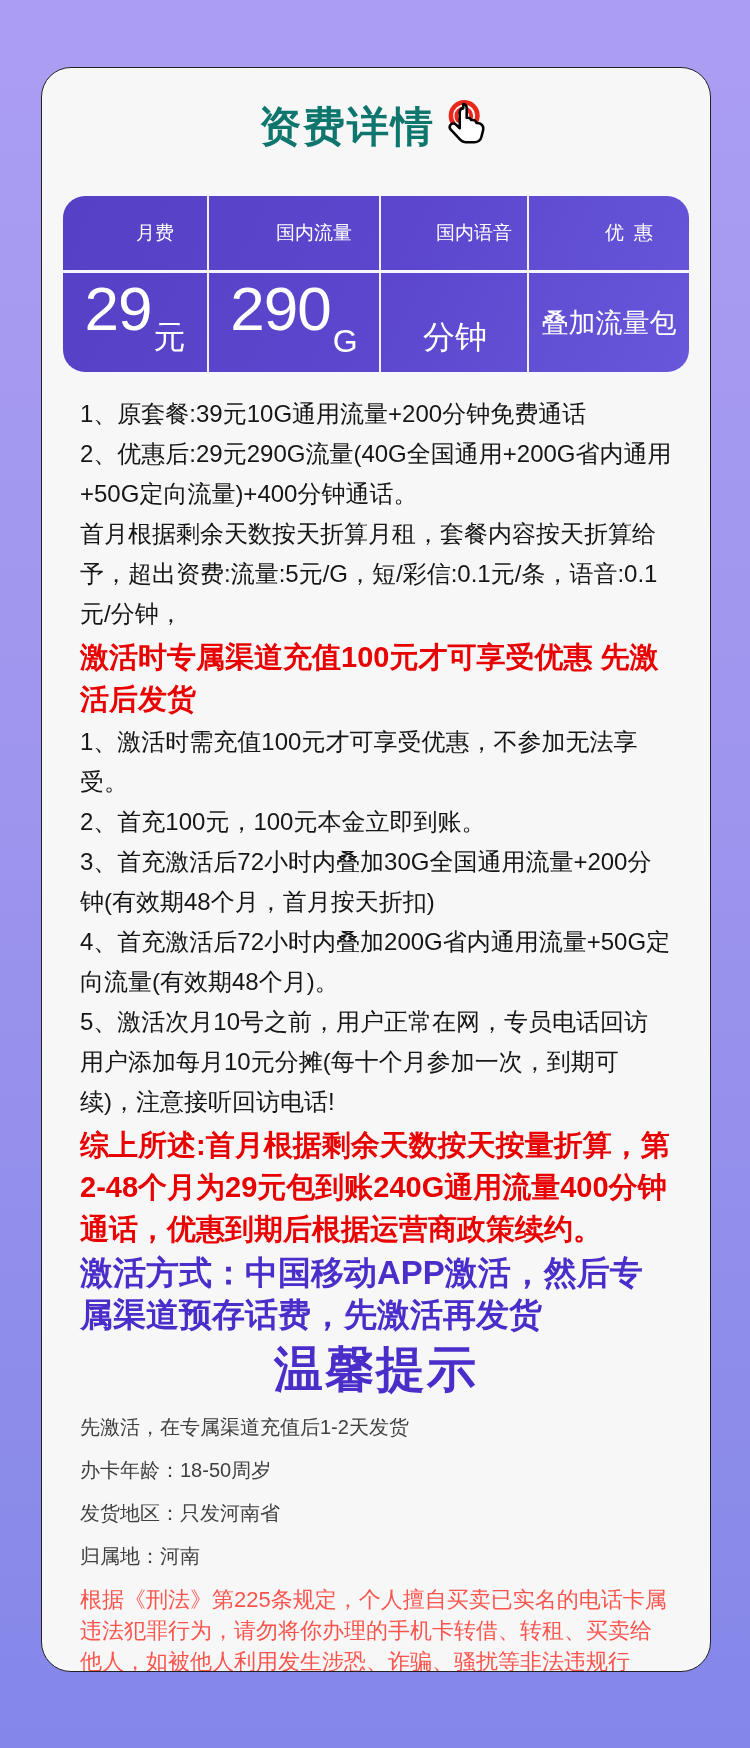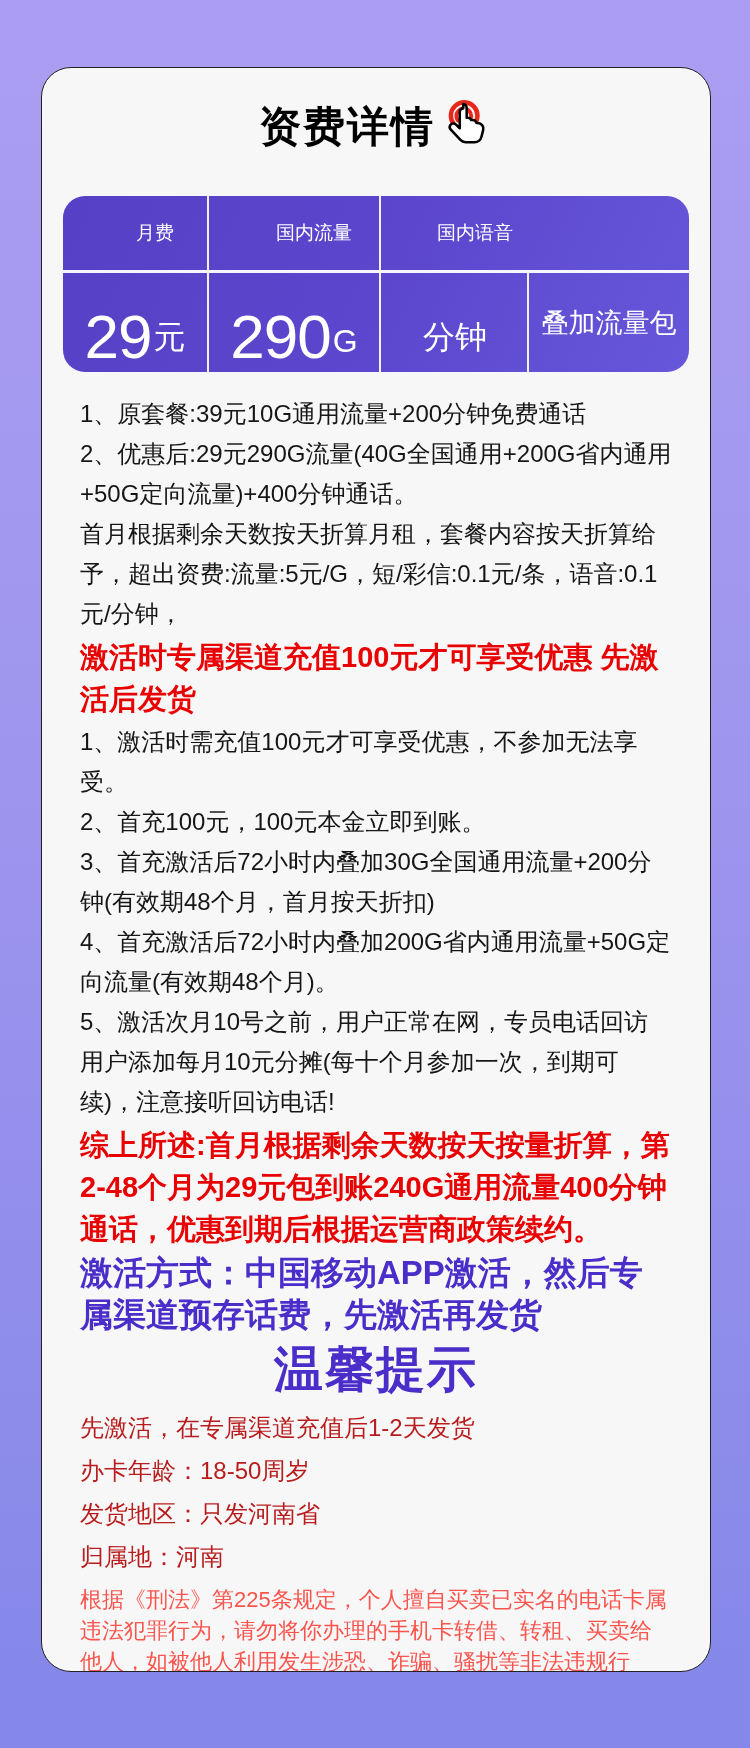--- a/index.html
+++ b/index.html
@@ -11,53 +11,53 @@
   }
   .card{
     position:absolute;left:41px;top:67px;width:670px;height:1605px;
     background:#f7f7f8;border:1px solid #222;border-radius:30px;
     box-sizing:border-box;overflow:hidden;
   }
   .title-row{
     margin-top:34px;display:flex;justify-content:center;align-items:flex-start;gap:6px;
   }
   .page-title{
-    margin:0;font-size:42px;line-height:50px;font-weight:900;color:#000000;
+    margin:0;font-size:42px;line-height:50px;font-weight:900;color:#0f766e;
     letter-spacing:2px;
   }
   .click-svg{width:52px;height:66px;margin-top:-8px;}
   .plan-table{
     margin:36px 21px 0 21px;height:176px;border-radius:22px;overflow:hidden;
     background:linear-gradient(115deg,#5640c5 0%,#5b46cd 50%,#6757da 100%);
     display:flex;flex-direction:column;box-sizing:border-box;
   }
   .t-row{display:grid;grid-template-columns:146fr 172fr 148fr 160fr;}
   .t-head{height:74px;border-bottom:3px solid rgba(255,255,255,.95);}
   .t-body{height:99px;flex:1;}
   .t-cell{
     display:flex;align-items:center;justify-content:center;
     color:#fff;border-right:2px solid rgba(255,255,255,.92);
   }
   .t-cell:last-child{border-right:none;}
   .t-head .t-cell{font-size:19px;font-weight:400;padding-left:40px;}
   .t-head .t-cell.spaced{letter-spacing:10px;text-indent:10px;}
   .big-val{font-size:62px;font-weight:500;letter-spacing:-1px;}
   .unit{font-size:32px;margin-left:2px;align-self:flex-end;padding-bottom:12px;}
-  .cell-inner{display:flex;align-items:flex-end;height:100%;}
+  .cell-inner{display:flex;align-items:flex-start;height:100%;}
   .small-val{font-size:27px;}
   .content{padding:22px 38px 0 38px;}
   .detail{margin:0;font-size:24px;line-height:40px;color:#161616;}
   .detail.red-bold{font-size:29px;line-height:42px;font-weight:700;color:#e80202;margin:2px 0;}
   .detail.purple-bold{font-size:33px;line-height:42px;font-weight:700;color:#4b2dc9;}
   .tips-title{
     margin:8px 0 0 0;text-align:center;font-size:49px;line-height:50px;
     font-weight:900;color:#4b2dc9;letter-spacing:2px;
   }
   .tips{padding:12px 38px 0 38px;}
-  .tip-line{margin:0;font-size:24px;line-height:43px;color:#b91c1c;}
+  .tip-line{margin:0;font-size:20px;line-height:43px;color:#404040;}
   .legal{margin:6px 0 0 0;font-size:22px;line-height:31px;color:#fb544c;}
 </style>
 </head>
 <body>
 
 <div class="card">
 
   <div class="title-row">
     <h1 class="page-title">资费详情</h1>
     <svg class="click-svg" viewBox="0 0 48 62">
@@ -65,20 +65,21 @@
       <path d="M15.5 25 a7 7 0 1 1 10.5 .5" stroke="#e8281b" stroke-width="3.6" fill="none" stroke-linecap="round"></path>
       <path d="M20.5 13.5 c-1.9 0 -3.3 1.5 -3.3 3.3 v15.4 l-3.8 -3.6 c-1.5 -1.5 -4 -1.2 -5.1 .7 -.8 1.3 -.6 3.1 .5 4.2 l9 9.7 c1.2 1.3 3 2.1 4.8 2.1 h8.5 c3.1 0 5.8 -2.1 6.5 -5.1 l1.6 -6.5 c.8 -3.3 -1.7 -6.5 -5.1 -6.5 h-1.2 c-.4 -1.5 -1.9 -2.7 -3.5 -2.7 h-1.5 c-.5 -1.2 -1.8 -2.1 -3.1 -2.1 h-1.1 v-9.6 c0 -1.8 -1.4 -3.3 -3.2 -3.3 z" fill="#ffffff" stroke="#000000" stroke-width="2.4" stroke-linejoin="round"></path>
     </svg>
   </div>
 
   <div class="plan-table">
     <div class="t-row t-head">
       <div class="t-cell">月费</div>
       <div class="t-cell">国内流量</div>
       <div class="t-cell">国内语音</div>
+      <div class="t-cell spaced">优惠</div>
     </div>
     <div class="t-row t-body">
       <div class="t-cell">
         <span class="cell-inner">
             <span class="big-val">29</span>
             <span class="unit">元</span>
           </span>
       </div>
       <div class="t-cell">
         <span class="cell-inner">

